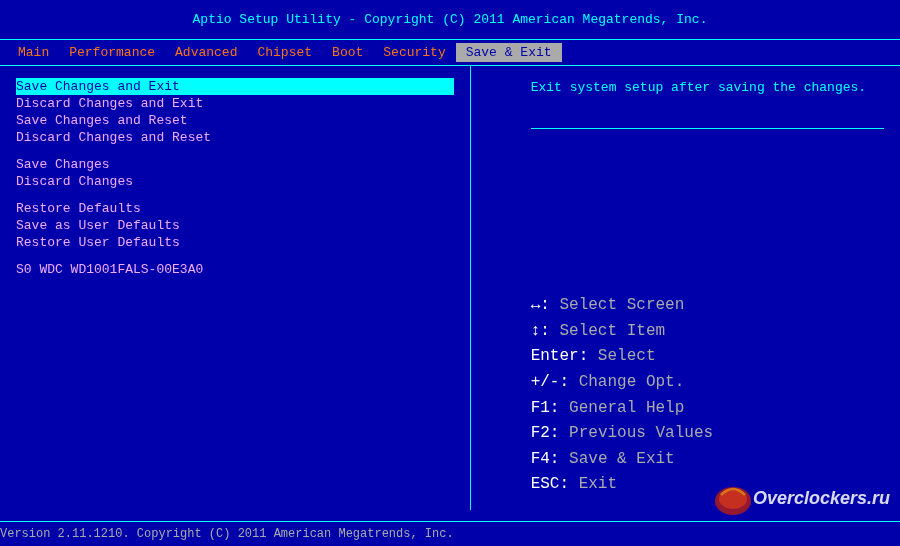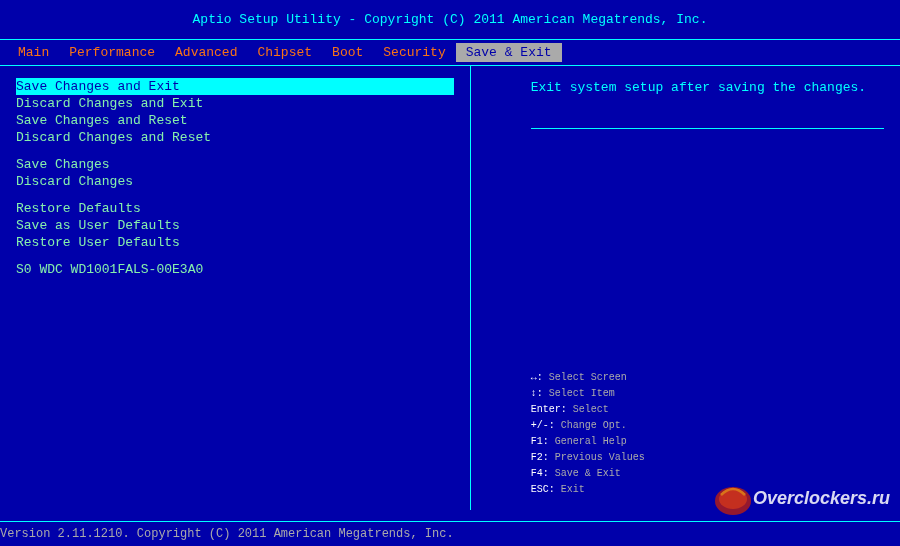--- a/index.html
+++ b/index.html
@@ -59,21 +59,21 @@
       border-right: 1px solid #00ffff;
     }
 
     .right-panel {
       width: 45%;
       padding: 12px 16px;
       position: relative;
     }
 
     .menu-option {
-      color: #86efac;
+      color: #f0abfc;
       padding: 1px 0;
       cursor: pointer;
       font-size: 13px;
     }
 
     .menu-option.highlighted {
       background: #00ffff;
       color: #0000aa;
     }
 
@@ -96,21 +96,21 @@
 
     .key-help {
       position: absolute;
       bottom: 12px;
       left: 16px;
       right: 16px;
     }
 
     .key-help-item {
       color: #aaaaaa;
-      font-size: 10px;
+      font-size: 16px;
       line-height: 1.6;
     }
 
     .key-help-item span.key {
       color: #ffffff;
     }
 
     .divider-line {
       border: none;
       border-top: 1px solid #00ffff;

